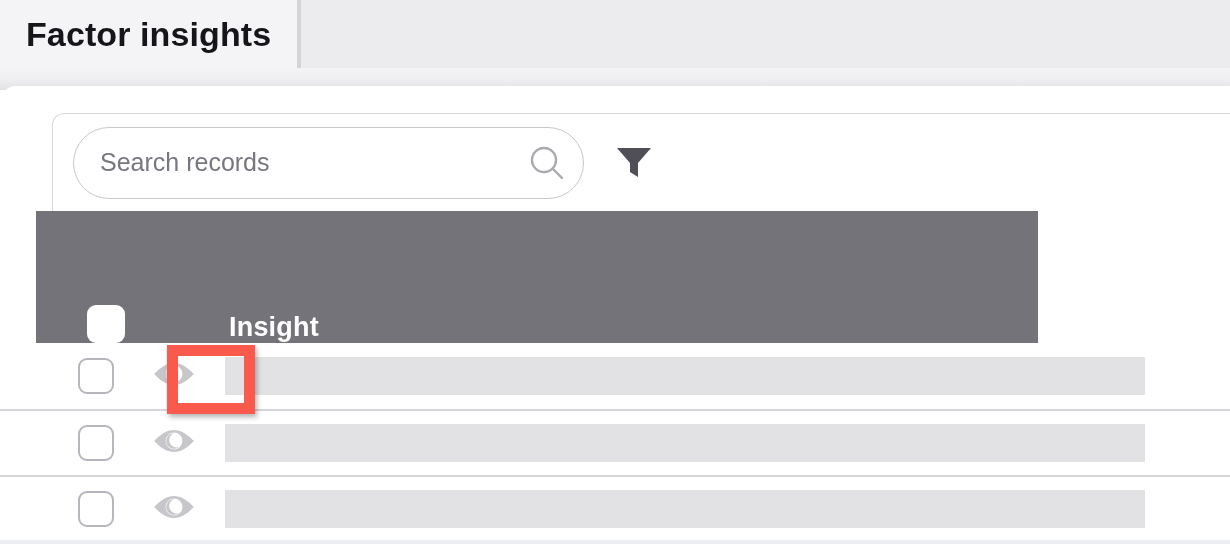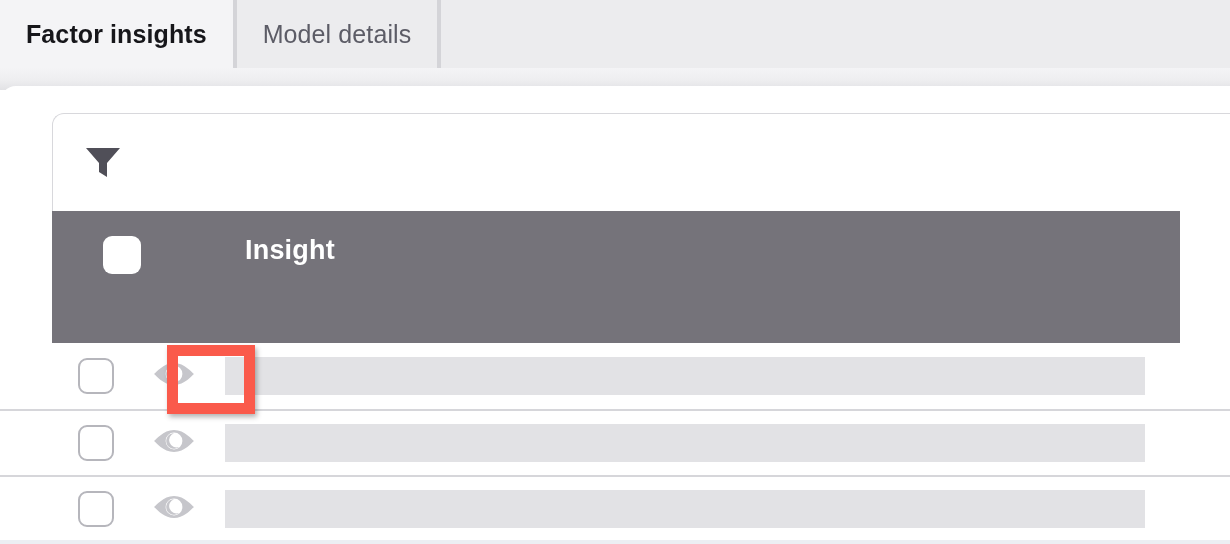--- a/index.html
+++ b/index.html
@@ -34,21 +34,21 @@
   }
   .tab {
     position: relative;
     display: flex;
     align-items: center;
     justify-content: center;
     padding: 16px 26px;
     height: 68px;
     background: #ececee;
     color: #5c5c66;
-    font-size: 25px;
+    font-size: 34px;
     font-weight: 400;
     letter-spacing: .1px;
     white-space: nowrap;
     border-right: 4px solid #d4d4d8;
   }
   .tab:first-child { border-left: 0; }
   .tab.active {
     background: #f4f4f6;
     color: #16161a;
     font-weight: 700;
@@ -133,27 +133,27 @@
     width: 44px;
     height: 44px;
     display: flex;
     align-items: center;
     justify-content: center;
   }
 
   
   .thead {
     position: absolute;
-    left: 52px;
+    left: 36px;
     top: 125px;            
-    width: 1128px;
+    width: 1002px;
     height: 132px;
     background: #75737A;
     display: flex;
-    align-items: flex-start;
+    align-items: flex-end;
   }
   .th-check {
     width: 140px;
     display: flex;
     justify-content: center;
     padding-top: 25px;
   }
   .check-head {
     width: 38px; height: 38px;
     background: #ffffff;
@@ -240,32 +240,38 @@
 </style>
 </head>
 <body>
 
 <div id="app">
 
   <div class="tabbar">
     <div class="tab active">
       <span>Factor insights</span>
     </div>
-    <div class="tab">
-      <span>Model details</span>
-    </div>
     <div class="tabbar-rest"></div>
   </div>
 
   <div class="under-tabs"></div>
 
   <div class="card">
 
     <div class="search-panel">
 
+      <div class="search-box">
+        <input class="search-input" type="text" placeholder="Search records" style="">
+        <span class="search-icon">
+          <svg width="40" height="40" viewBox="0 0 40 40" aria-hidden="true">
+            <circle cx="17" cy="17" r="12" fill="none" stroke="#a9a9b0" stroke-width="2.4"></circle>
+            <line x1="26" y1="26" x2="35" y2="35" stroke="#a9a9b0" stroke-width="2.4" stroke-linecap="round"></line>
+          </svg>
+        </span>
+      </div>
 
       <span class="filter-icon">
         <svg width="36" height="34" viewBox="0 0 36 34" aria-hidden="true">
           <path d="M1 2 H35 L22 17 V31 L14 26 V17 Z" fill="#504f58"></path>
         </svg>
       </span>
     </div>
 
     <div class="thead" style="background: rgb(117, 115, 122);">
       <div class="th-check">

